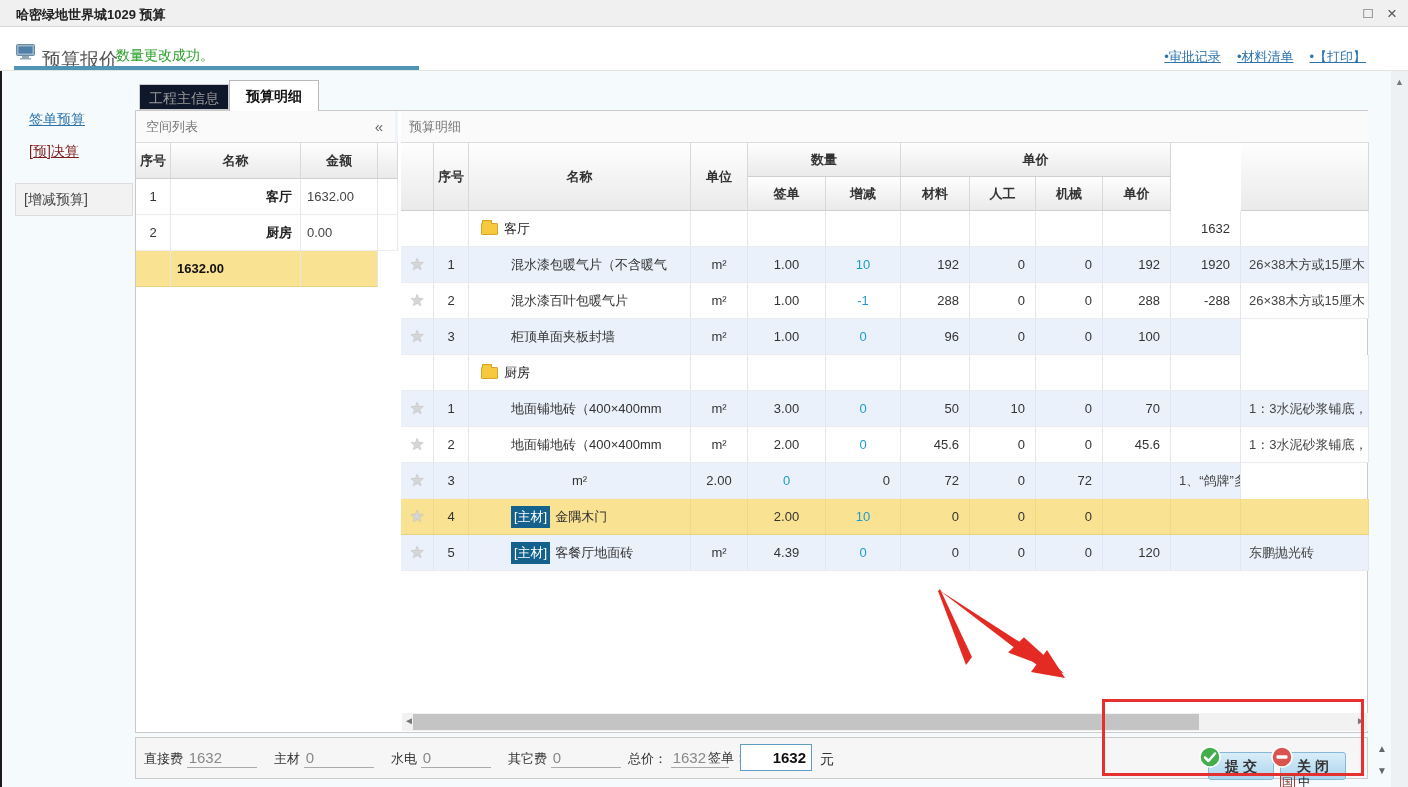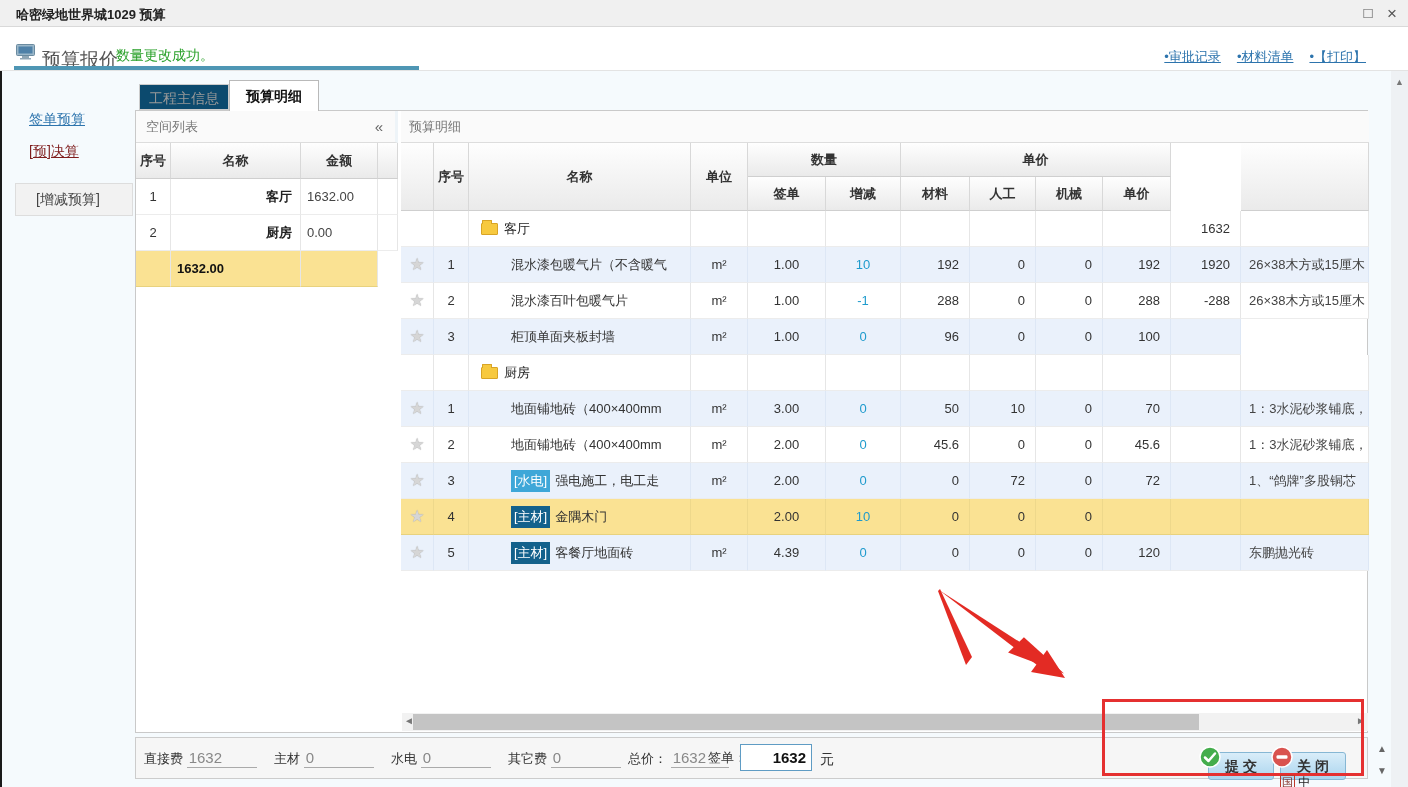--- a/index.html
+++ b/index.html
@@ -23,25 +23,25 @@
   .toolbar-links { position:absolute; right:42px; top:21px; font-size:13px; }
   .toolbar-links a { color:#2d74ad; text-decoration:underline; margin-left:16px; cursor:pointer; }
 
   
   .page { left:0; top:71px; width:1408px; height:716px; background:#f5fafd; border-left:2px solid #1a1a1a; }
 
   
   .nav-link { position:absolute; font-size:14px; text-decoration:underline; cursor:pointer; }
   .nav-sign { left:27px; top:40px; color:#2d74ad; }
   .nav-settle { left:27px; top:72px; color:#7f1d1d; }
-  .nav-addsub { position:absolute; left:13px; top:112px; width:118px; height:33px; background:#f2f2f2; border:1px solid #ddd; color:#444; font-size:14px; line-height:31px; padding-left:20px; cursor:pointer; }
+  .nav-addsub { position:absolute; left:13px; top:112px; width:118px; height:33px; background:#f2f2f2; border:1px solid #ddd; color:#444; font-size:14px; line-height:31px; padding-left:8px; cursor:pointer; }
 
   
   .tab { position:absolute; font-size:14px; text-align:center; cursor:pointer; }
-  .tab-inactive { left:137px; top:13px; width:90px; height:26px; line-height:26px; background:#0c4a6e; border:1px solid #ccc; color:#999; }
+  .tab-inactive { left:137px; top:13px; width:90px; height:26px; line-height:26px; background:#0f172a; border:1px solid #ccc; color:#999; }
   .tab-active { left:227px; top:9px; width:90px; height:31px; line-height:30px; background:#fff; border:1px solid #b9b9b9; border-bottom:none; font-weight:bold; color:#111; z-index:3; }
 
   
   .content { position:absolute; left:133px; top:39px; width:1233px; height:623px; background:#fff; border:1px solid #c9c9c9; }
 
   
   .panel-hd { position:absolute; top:0; height:32px; background:#fafafa; border-bottom:1px solid #ddd; font-size:13px; color:#777; line-height:32px; }
   .panel-hd-left { left:0; width:262px; padding-left:10px; border-right:3px solid #eef4f8; }
   .panel-hd-main { left:265px; width:968px; padding-left:8px; }
   .collapse-ic { position:absolute; right:12px; top:0; color:#666; font-size:15px; cursor:pointer; }
@@ -324,24 +324,20 @@
     <div class="mc right">45.6</div>
     <div class="mc right"></div>
     <div class="mc remark">1：3水泥砂浆铺底，</div>
   </div>
 
   <div class="mgrid row shade-blue">
     <div class="mc center">
               <span class="star">★</span>
             </div>
     <div class="mc center">3</div>
-    <div class="mc name">
-              <span class="badge" style="background: rgb(62, 167, 216);">[水电]</span>
-              <span>强电施工，电工走</span>
-            </div>
     <div class="mc center">m²</div>
     <div class="mc center">2.00</div>
     <div class="mc center chg">0</div>
     <div class="mc right">0</div>
     <div class="mc right">72</div>
     <div class="mc right">0</div>
     <div class="mc right">72</div>
     <div class="mc right"></div>
     <div class="mc remark">1、“鸽牌”多股铜芯</div>
   </div>

